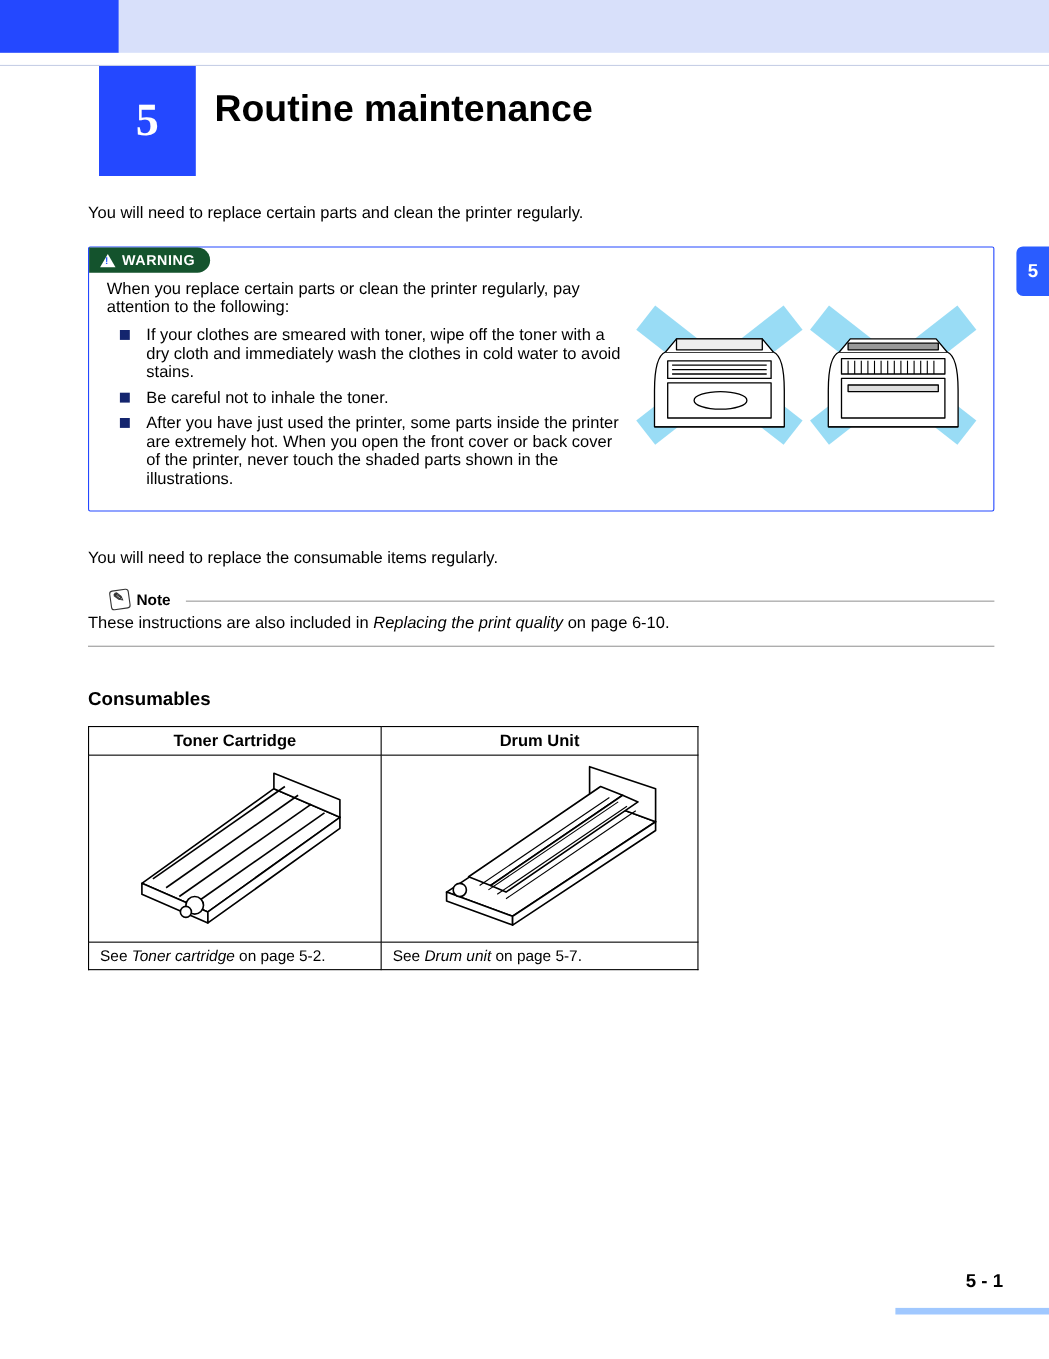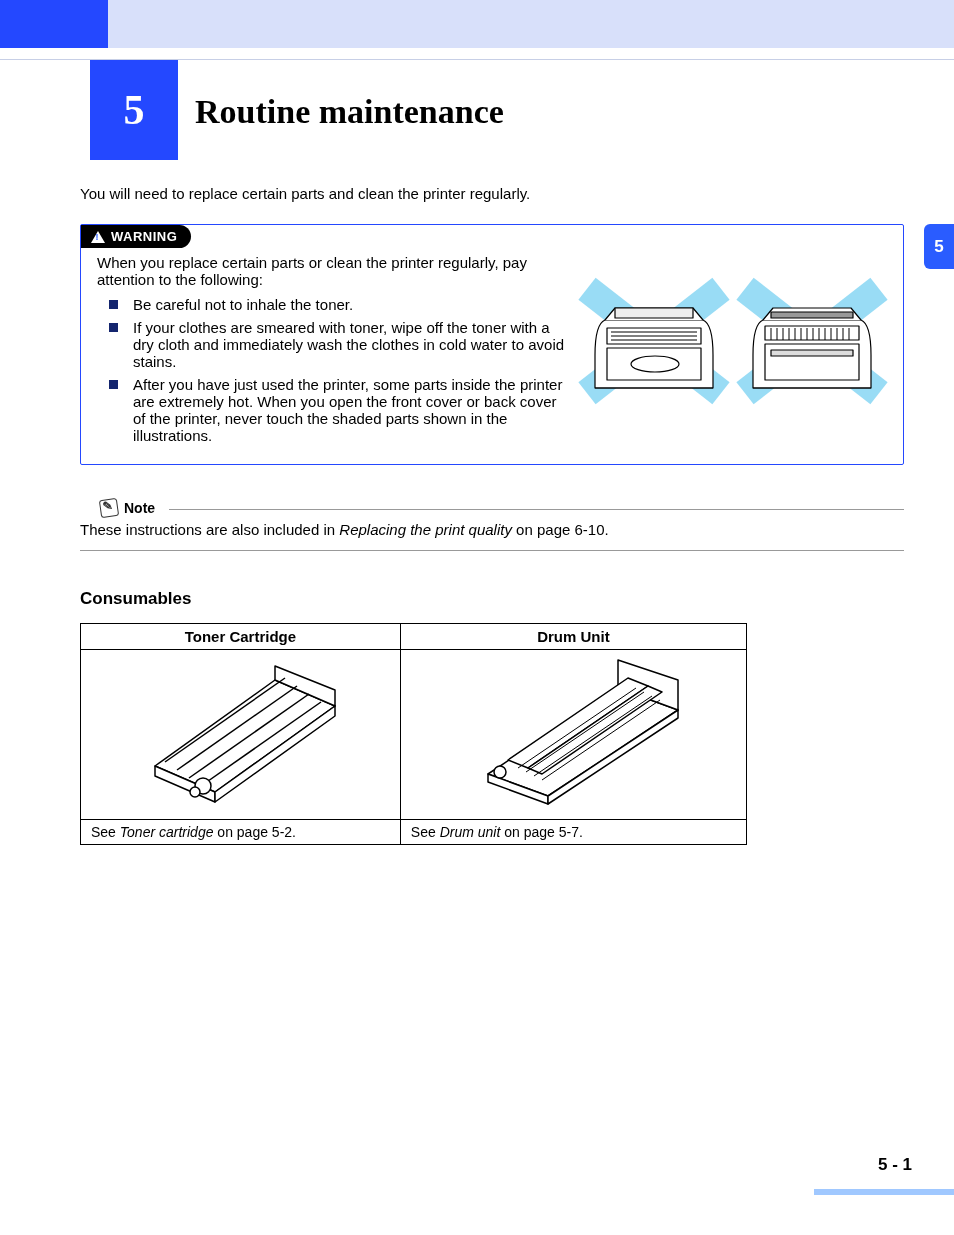--- a/index.html
+++ b/index.html
@@ -47,37 +47,37 @@
     color: #fff;
     display: flex;
     align-items: center;
     justify-content: center;
     font-size: 42px;
     font-weight: bold;
     font-family: "Times New Roman", serif;
   }
   .chapter-title {
     position: absolute;
-    left: 195px; top: 33px;
-    font-family: Liberation Serif, serif;
+    left: 195px; top: 20px;
+    font-family: Liberation Sans, sans-serif;
     font-weight: bold;
     font-size: 34px;
   }
   .content {
     padding: 25px 50px 0 80px;
   }
   .intro { margin: 0 0 22px 0; }
   .warning-box {
     border: 1px solid #2448ff;
     border-radius: 2px;
     margin: 0 0 34px 0;
     position: relative;
   }
   .warning-tab {
-    background: #000000;
+    background: #14532d;
     color: #fff;
     font-weight: bold;
     font-size: 13px;
     letter-spacing: 0.5px;
     display: inline-flex;
     align-items: center;
     padding: 4px 14px 4px 10px;
     border-radius: 0 12px 12px 0;
     margin: 0;
   }
@@ -208,21 +208,21 @@
     left: 2px; top: -1px;
     color: #333;
   }
   .subsection-h3 {
     font-size: 17px;
     font-weight: bold;
     margin: 38px 0 14px 0;
   }
   .consumables-table {
     border-collapse: collapse;
-    width: 667px;
+    width: 555px;
   }
   .consumables-table th, .consumables-table td {
     border: 1px solid #000;
     vertical-align: top;
   }
   .consumables-table th {
     text-align: center;
     font-weight: bold;
     padding: 4px 6px;
     font-size: 15px;
@@ -278,22 +278,22 @@
 
   <div class="warning-box">
     <div class="warning-tab">
       <span class="wt-icon"></span>
       <span>WARNING</span>
     </div>
     <div class="warning-body">
       <div class="warning-text">
         <p>When you replace certain parts or clean the printer regularly, pay attention to the following:</p>
         <ul>
+          <li>If your clothes are smeared with toner, wipe off the toner with a dry cloth and immediately wash the clothes in cold water to avoid stains.</li>
           <li>Be careful not to inhale the toner.</li>
-          <li>If your clothes are smeared with toner, wipe off the toner with a dry cloth and immediately wash the clothes in cold water to avoid stains.</li>
           <li>After you have just used the printer, some parts inside the printer are extremely hot. When you open the front cover or back cover of the printer, never touch the shaded parts shown in the illustrations.</li>
         </ul>
       </div>
       <div class="warning-images">
         <div class="printer-illus">
           <div class="x-mark"></div>
           <div class="printer-drawing">
             <svg width="138" height="100" viewBox="0 0 138 100">
               <g stroke="#000" stroke-width="1.2" fill="#fff" stroke-linejoin="round">
                 <path d="M10 88 L10 55 Q10 24 20 20 L118 20 Q128 24 128 55 L128 88 Z"></path>
@@ -339,20 +339,21 @@
                 <rect x="28" y="50" width="82" height="6" fill="#ddd"></rect>
                 <line x1="10" y1="88" x2="128" y2="88"></line>
               </g>
             </svg>
           </div>
         </div>
       </div>
     </div>
   </div>
 
+  <p style="margin:0 0 6px 0;">You will need to replace the consumable items regularly.</p>
 
   <div class="note-block">
     <div class="note-head">
       <span class="note-icon"></span>
       <span>Note</span>
       <span class="rule"></span>
     </div>
     <div>
       <span>These instructions are also included in </span><em>Replacing the print quality</em><span> on page 6-10.</span>
     </div>

